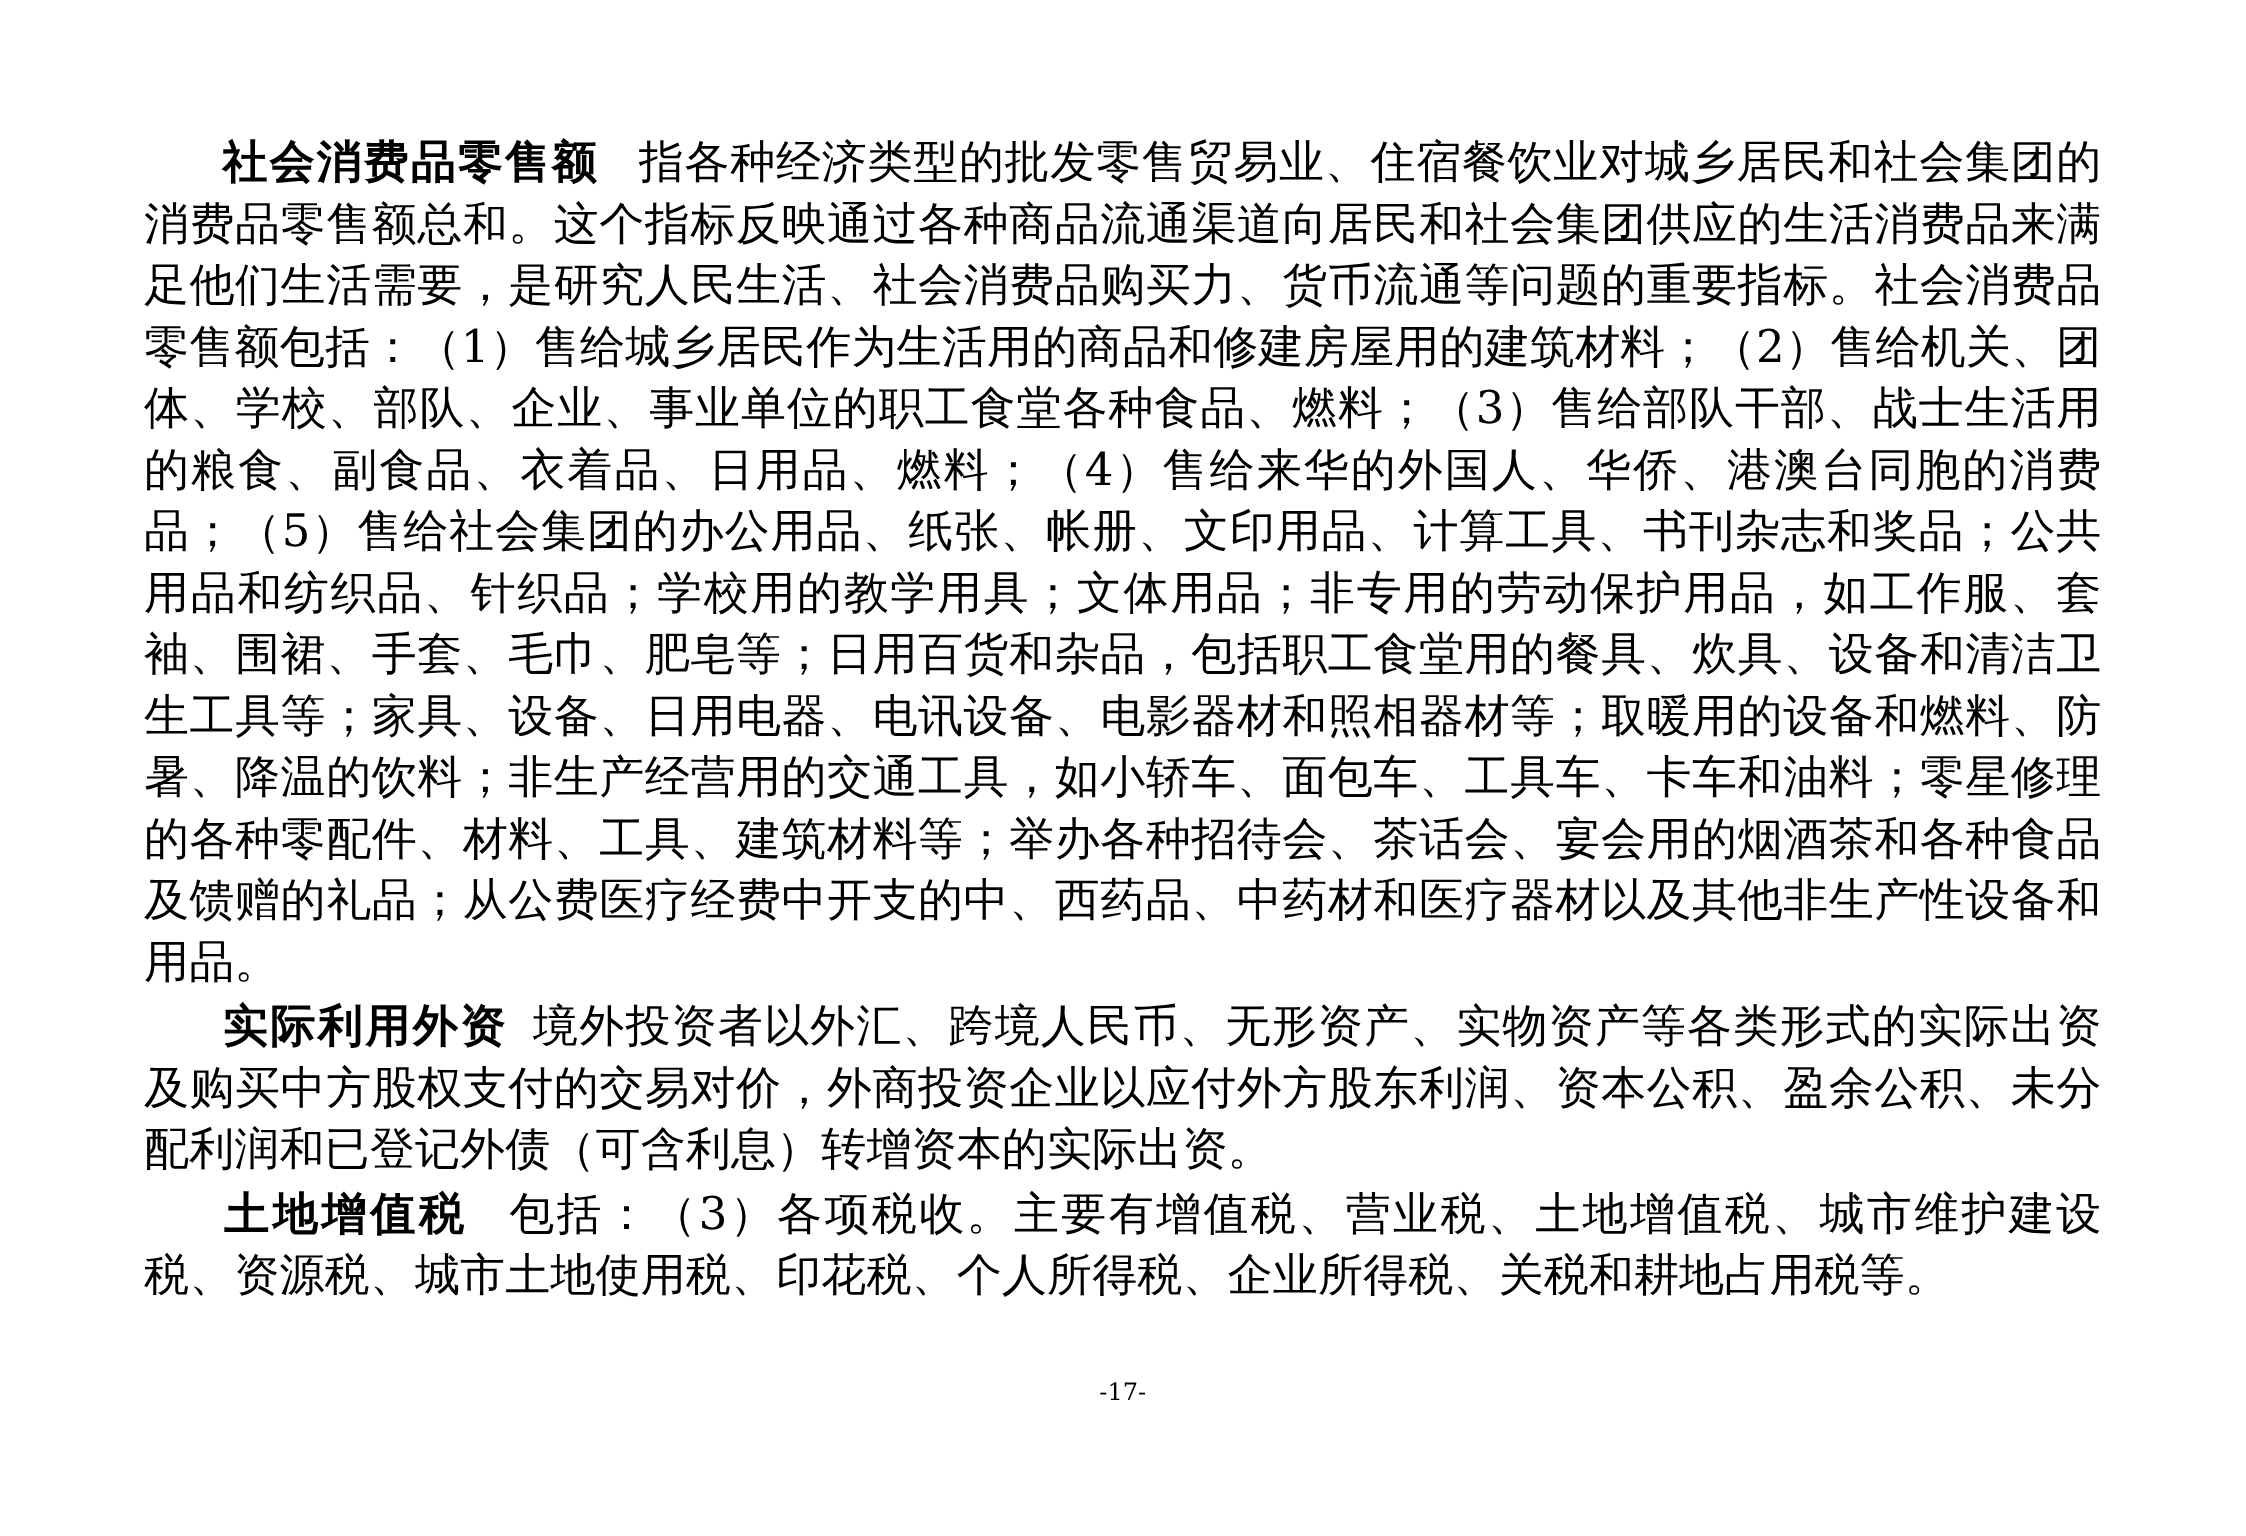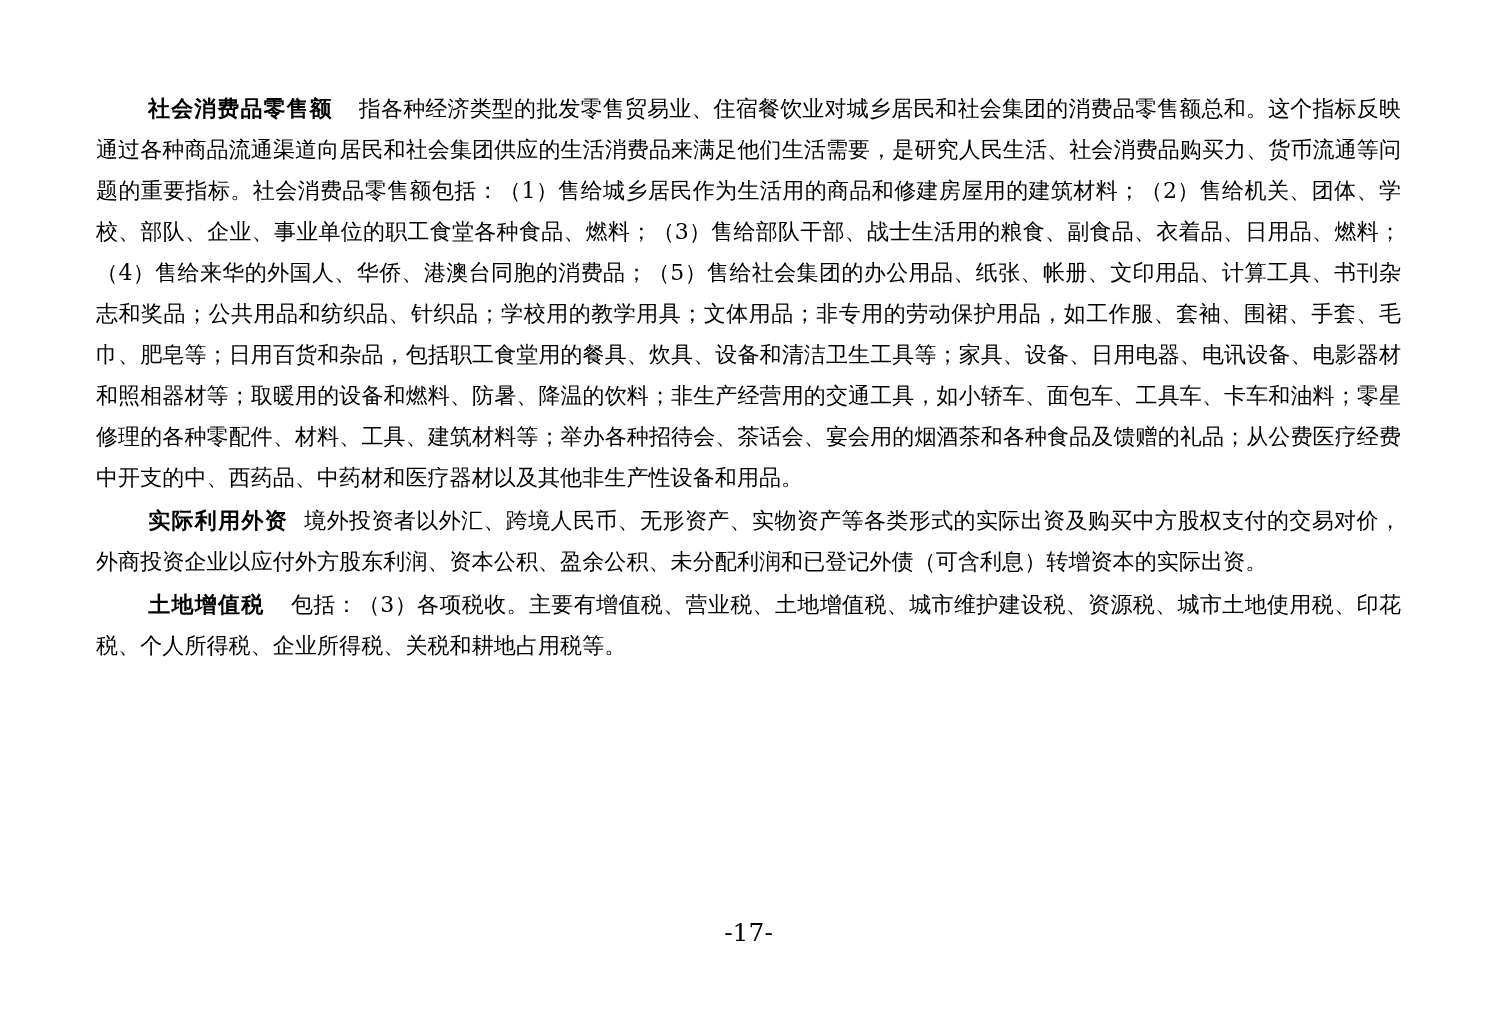--- a/index.html
+++ b/index.html
@@ -16,21 +16,21 @@
     overflow: hidden;
   }
   .page {
     width: 1497px;
     height: 1024px;
     box-sizing: border-box;
     padding: 88px 96px 0 96px;
     position: relative;
   }
   .para {
-    font-size: 22px;
+    font-size: 30px;
     line-height: 41px;
     text-align: justify;
     text-justify: inter-ideograph;
     margin: 0 0 2px 0;
     letter-spacing: 0.1px;
   }
   .para .indent {
     display: inline-block;
     width: 52px;
   }
@@ -45,21 +45,21 @@
   .term-gap-sm {
     display: inline-block;
     width: 16px;
   }
   .footer {
     position: absolute;
     left: 0;
     right: 0;
     top: 918px;
     text-align: center;
-    font-size: 25px;
+    font-size: 16px;
     font-family: "DejaVu Serif", "Liberation Serif", serif;
   }
 </style>
 </head>
 <body>
 
 <div class="page">
 
   <p class="para">
     <span class="indent"></span><span class="term">社会消费品零售额</span><span class="term-gap"></span><span>指各种经济类型的批发零售贸易业、住宿餐饮业对城乡居民和社会集团的消费品零售额总和。这个指标反映通过各种商品流通渠道向居民和社会集团供应的生活消费品来满足他们生活需要，是研究人民生活、社会消费品购买力、货币流通等问题的重要指标。社会消费品零售额包括：（1）售给城乡居民作为生活用的商品和修建房屋用的建筑材料；（2）售给机关、团体、学校、部队、企业、事业单位的职工食堂各种食品、燃料；（3）售给部队干部、战士生活用的粮食、副食品、衣着品、日用品、燃料；（4）售给来华的外国人、华侨、港澳台同胞的消费品；（5）售给社会集团的办公用品、纸张、帐册、文印用品、计算工具、书刊杂志和奖品；公共用品和纺织品、针织品；学校用的教学用具；文体用品；非专用的劳动保护用品，如工作服、套袖、围裙、手套、毛巾、肥皂等；日用百货和杂品，包括职工食堂用的餐具、炊具、设备和清洁卫生工具等；家具、设备、日用电器、电讯设备、电影器材和照相器材等；取暖用的设备和燃料、防暑、降温的饮料；非生产经营用的交通工具，如小轿车、面包车、工具车、卡车和油料；零星修理的各种零配件、材料、工具、建筑材料等；举办各种招待会、茶话会、宴会用的烟酒茶和各种食品及馈赠的礼品；从公费医疗经费中开支的中、西药品、中药材和医疗器材以及其他非生产性设备和用品。</span>

